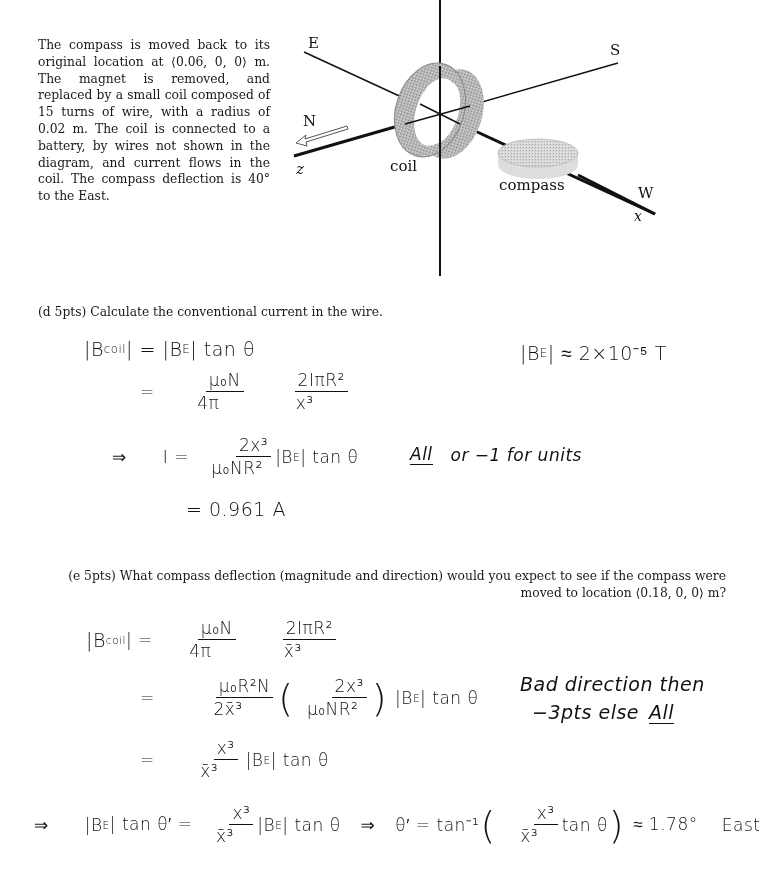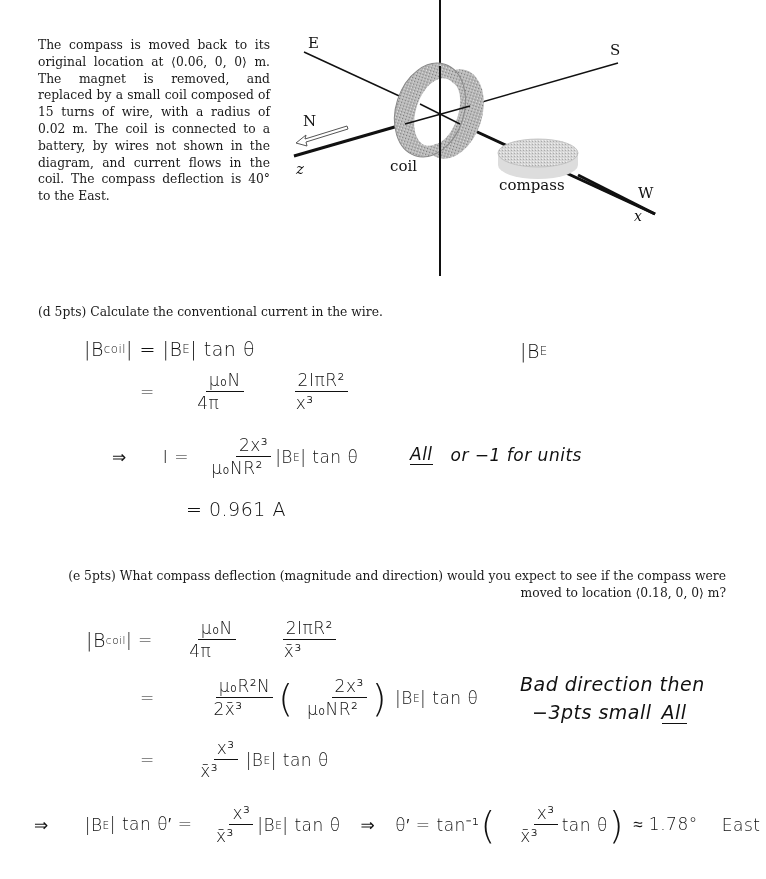--- a/index.html
+++ b/index.html
@@ -111,20 +111,21 @@
     <span>| tan θ</span>
 </div>
 
 <div class="row hand h-lg" style="left:186px; top:498px;">
   <span>= 0.961  A</span>
 </div>
 
 <div class="row hand h-lg" style="left:520px; top:340px;">
   <span>|B</span>
     <sub>E</sub>
+    <span>| ≈ 2×10⁻⁵ T</span>
 </div>
 
 <div class="row hand h-md" style="left:410px; top:444px; font-style:italic;">
   <span class="ul" style="margin-right:18px;">All</span>
   <span>or  −1 for units</span>
 </div>
 
 <div class="abs prob" style="left:26px; top:568px; width:700px;">(e 5pts) What compass deflection (magnitude and direction) would you expect to see if the compass were moved to location ⟨0.18, 0, 0⟩ m?</div>
 
 <div class="row hand h-md" style="left:86px; top:618px;">
@@ -189,14 +190,14 @@
       <span class="den">x̄³</span>
     </span>
   <span>tan θ</span>
   <span class="paren">)</span>
   <span style="margin-left:8px;">≈ 1.78°</span>
   <span style="margin-left:24px;">East</span>
 </div>
 
 <div class="abs hand h-lg" style="left:520px; top:622px; font-style:italic; line-height:28px;margin-top:48px;">
   <div>Bad direction then</div>
-  <div style="padding-left:12px;"><span style="margin-right:10px;">−3pts  small</span><span class="ul">All</span></div>
+  <div style="padding-left:12px;"><span style="margin-right:10px;">−3pts  else</span><span class="ul">All</span></div>
 </div>
 
 </body></html>

